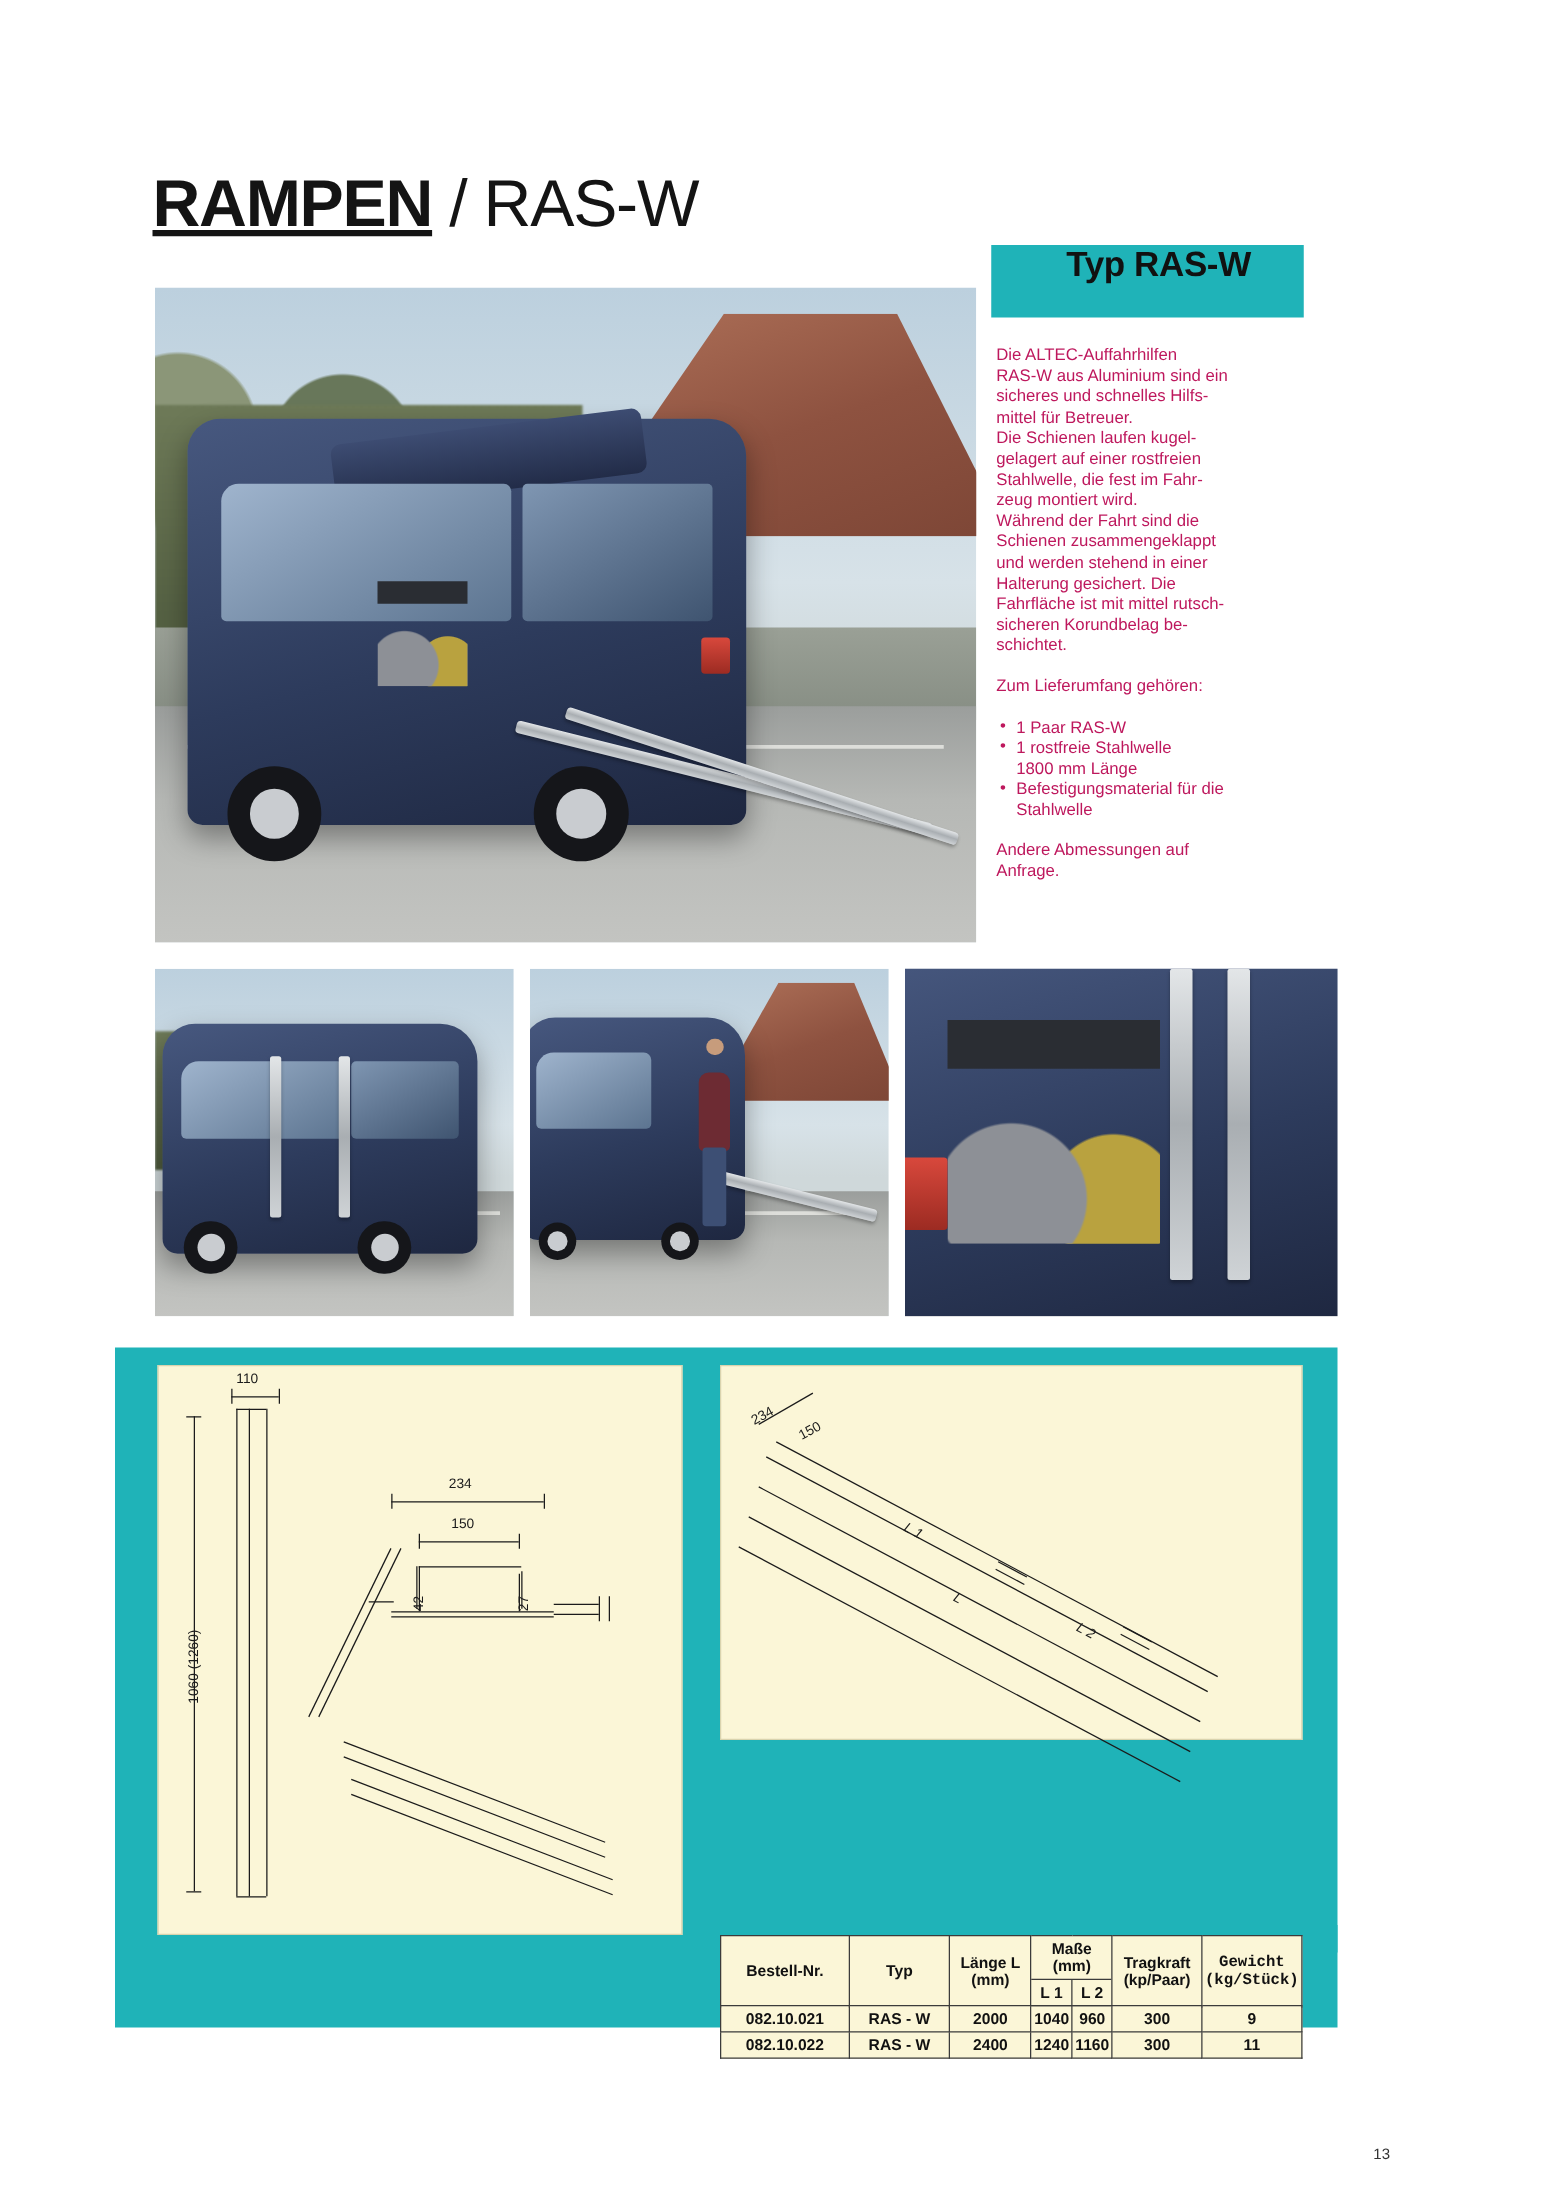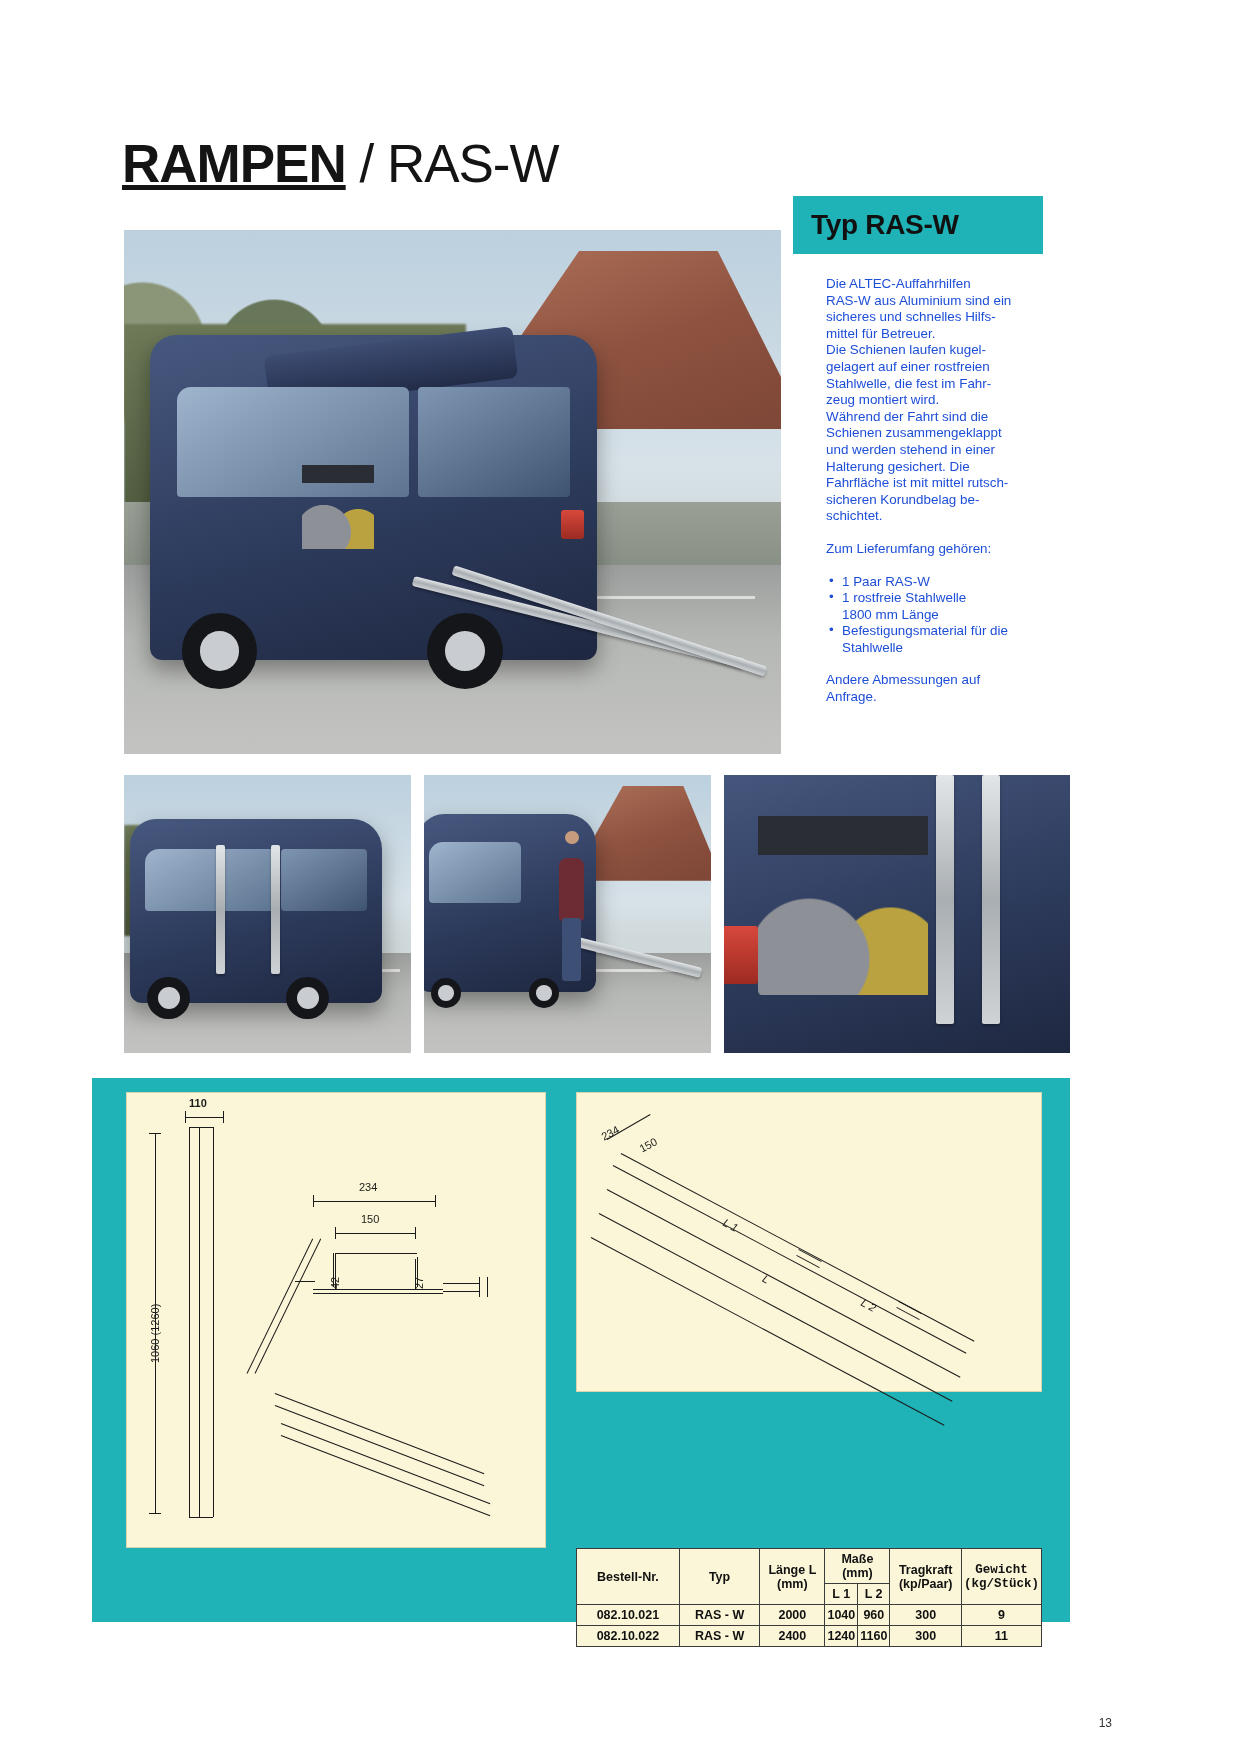--- a/index.html
+++ b/index.html
@@ -19,31 +19,31 @@
     color:#141414;
   }
   .page-title .bold { font-weight:bold;text-decoration:underline; }
   .page-title .light { font-weight:300; }
 
   
   .typ-badge {
     position:absolute; left:793px; top:196px;
     width:250px; height:58px;
     background:#1fb3b8;
-    display:flex; align-items:center;
+    display:flex; align-items:flex-start;padding-left:42px;
   }
   .typ-badge span {
     font-size:28px; font-weight:bold; color:#111; margin-left:18px;
     letter-spacing:-0.3px;
   }
 
   
   .right-col {
-    position:absolute; left:826px; top:276px; width:225px;
-    font-size:13.4px; line-height:16.6px; color:#1d4ed8;
+    position:absolute; left:797px; top:276px; width:225px;
+    font-size:13.4px; line-height:16.6px; color:#be185d;
   }
   .right-col p { margin:0; }
   .right-col .gap { height:16px; }
   .bullets { margin:0; padding:0; list-style:none; }
   .bullets li {
     position:relative; padding-left:16px; margin:0;
   }
   .bullets li::before {
     content:"•"; position:absolute; left:3px; top:-1px;
   }
@@ -312,21 +312,21 @@
 
   <div class="dl v" style="left:62px; top:34px; height:390px;"></div>
   <div class="dl v" style="left:72px; top:34px; height:390px;"></div>
   <div class="dl v" style="left:86px; top:34px; height:390px;"></div>
   <div class="dl h" style="left:62px; top:34px; width:24px;"></div>
   <div class="dl h" style="left:62px; top:424px; width:24px;"></div>
 
   <div class="dl h" style="left:58px; top:24px; width:38px;"></div>
   <div class="dl v" style="left:58px; top:18px; height:12px;"></div>
   <div class="dl v" style="left:96px; top:18px; height:12px;"></div>
-  <div class="dim-label" style="left:62px; top:4px;font-weight:bold;">110</div>
+  <div class="dim-label" style="left:62px; top:4px;">110</div>
 
   <div class="dl v" style="left:28px; top:40px; height:380px;"></div>
   <div class="dl h" style="left:22px; top:40px; width:12px;"></div>
   <div class="dl h" style="left:22px; top:420px; width:12px;"></div>
   <div class="dim-label rot" style="left:22px; top:270px;">1060 (1260)</div>
 
   <div class="dl h" style="left:186px; top:108px; width:122px;"></div>
   <div class="dl v" style="left:186px; top:102px; height:12px;"></div>
   <div class="dl v" style="left:308px; top:102px; height:12px;"></div>
   <div class="dim-label" style="left:232px; top:88px;">234</div>

